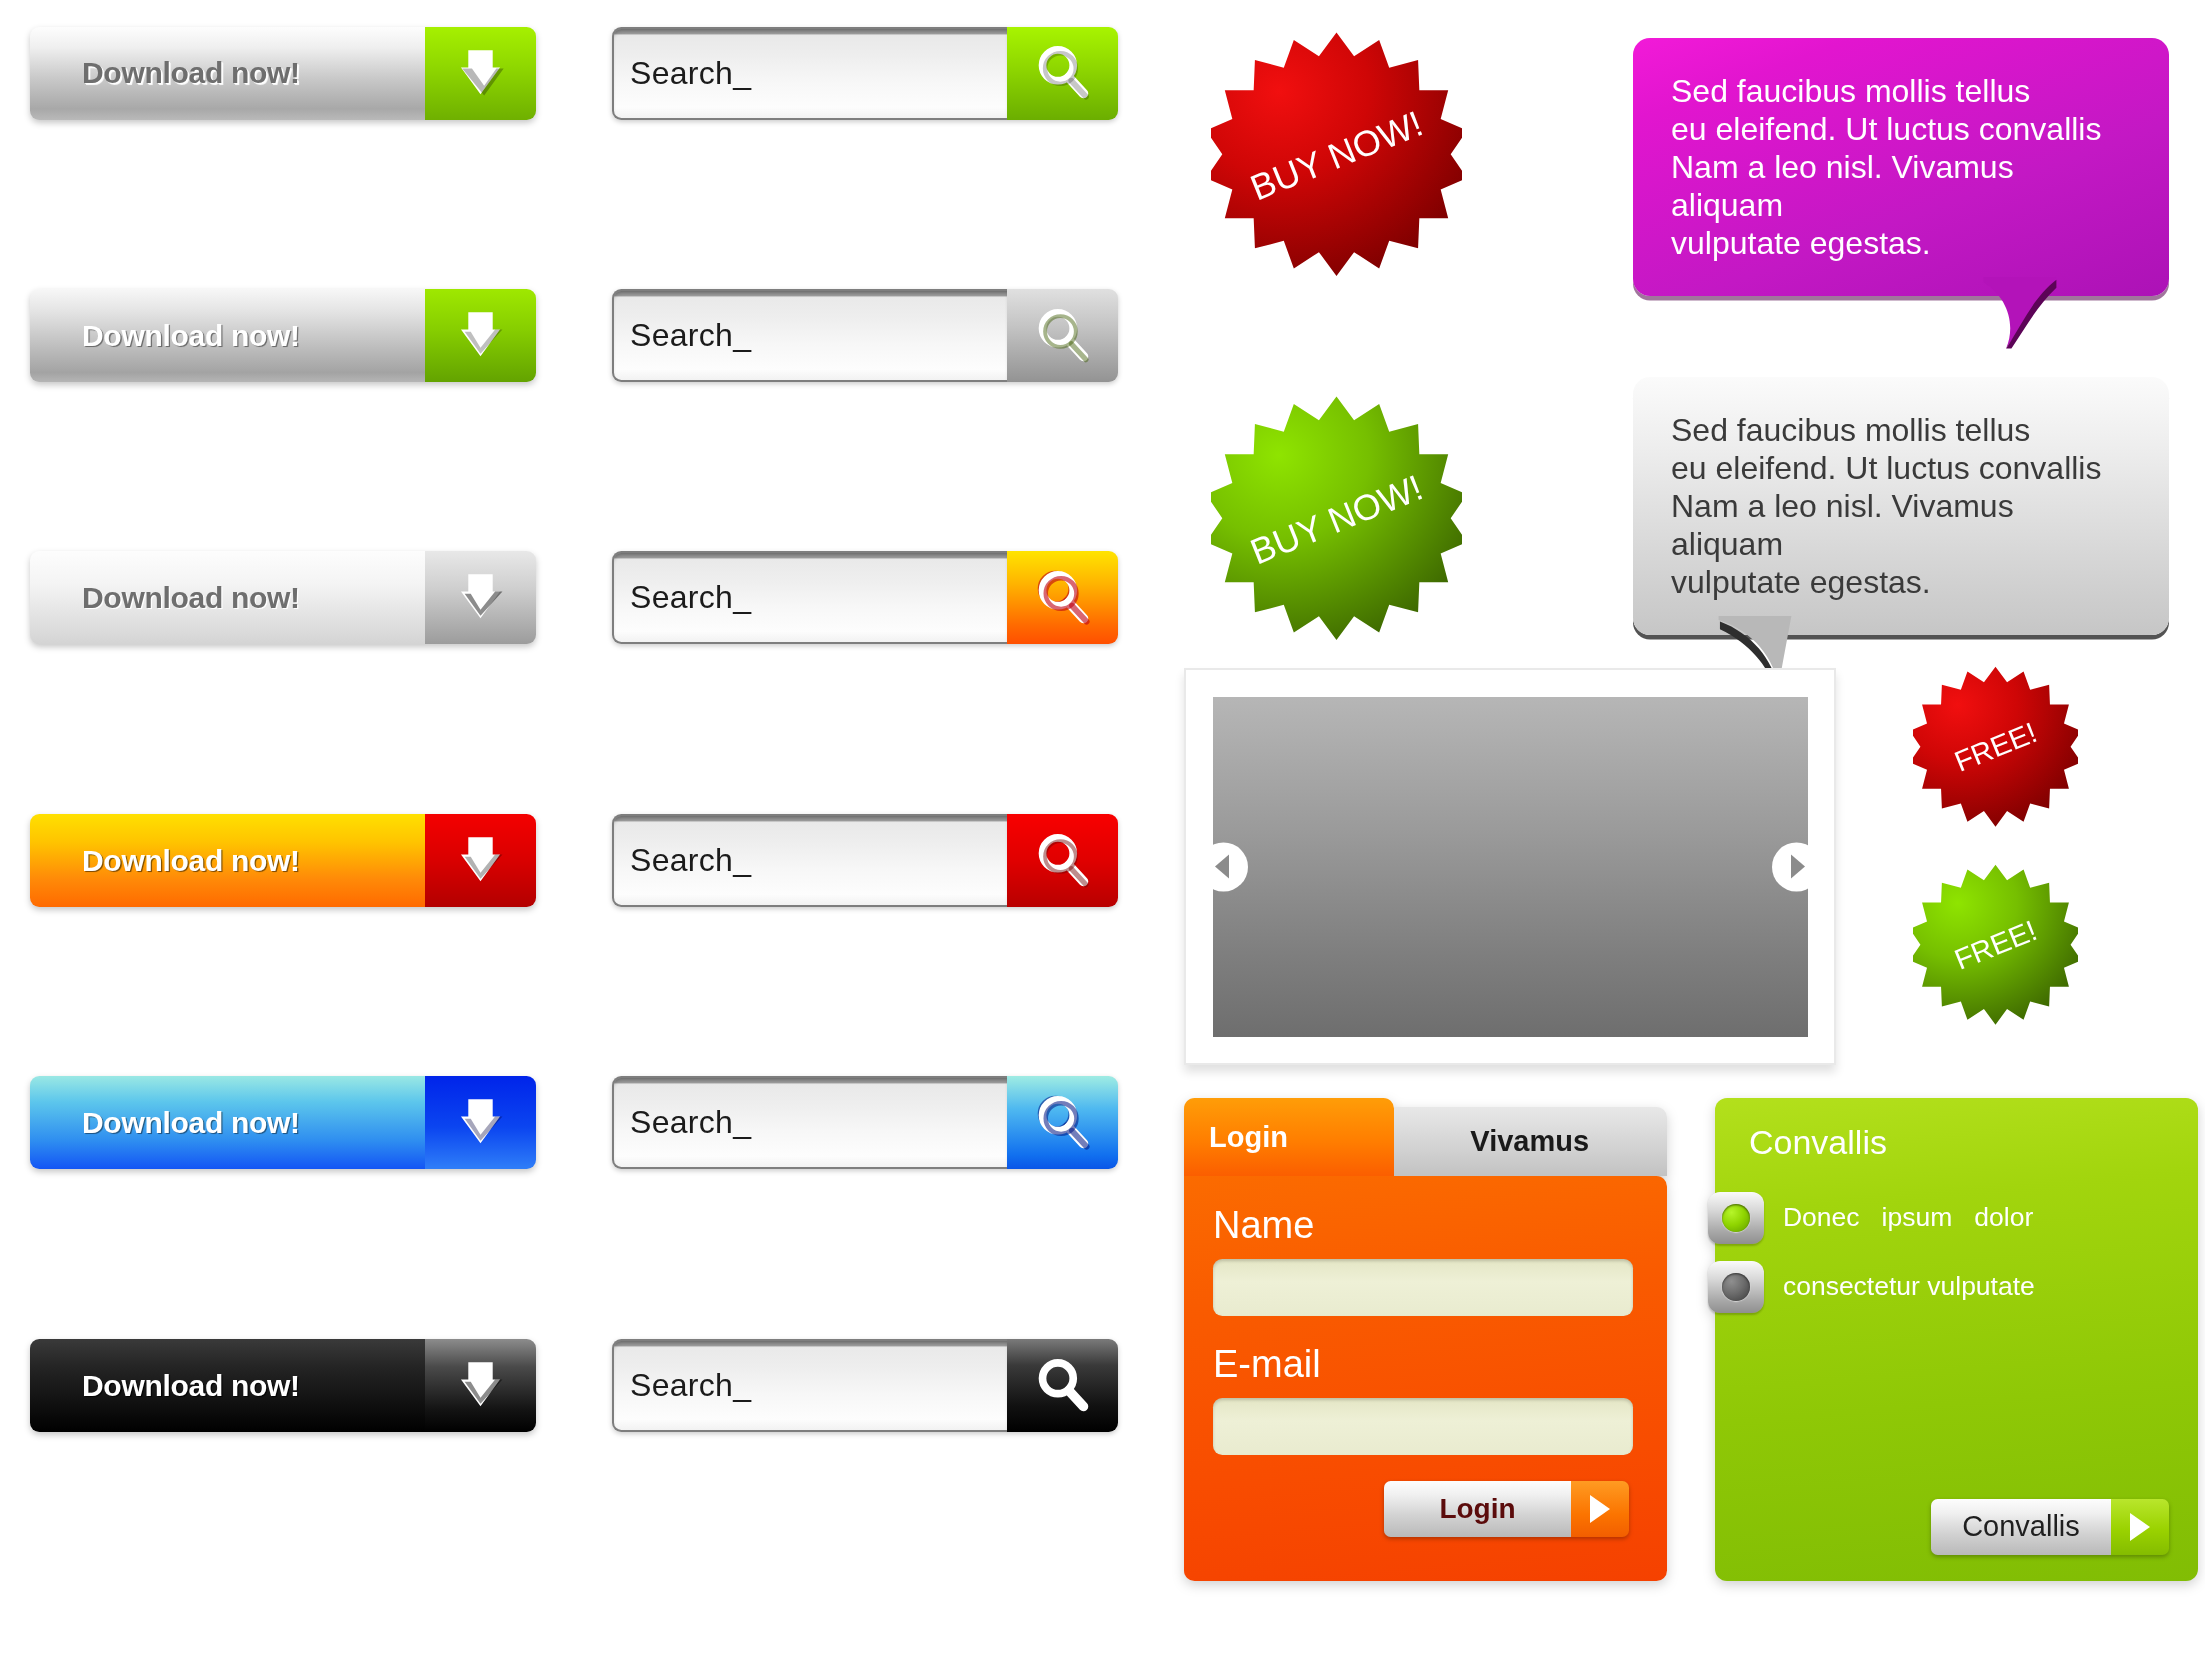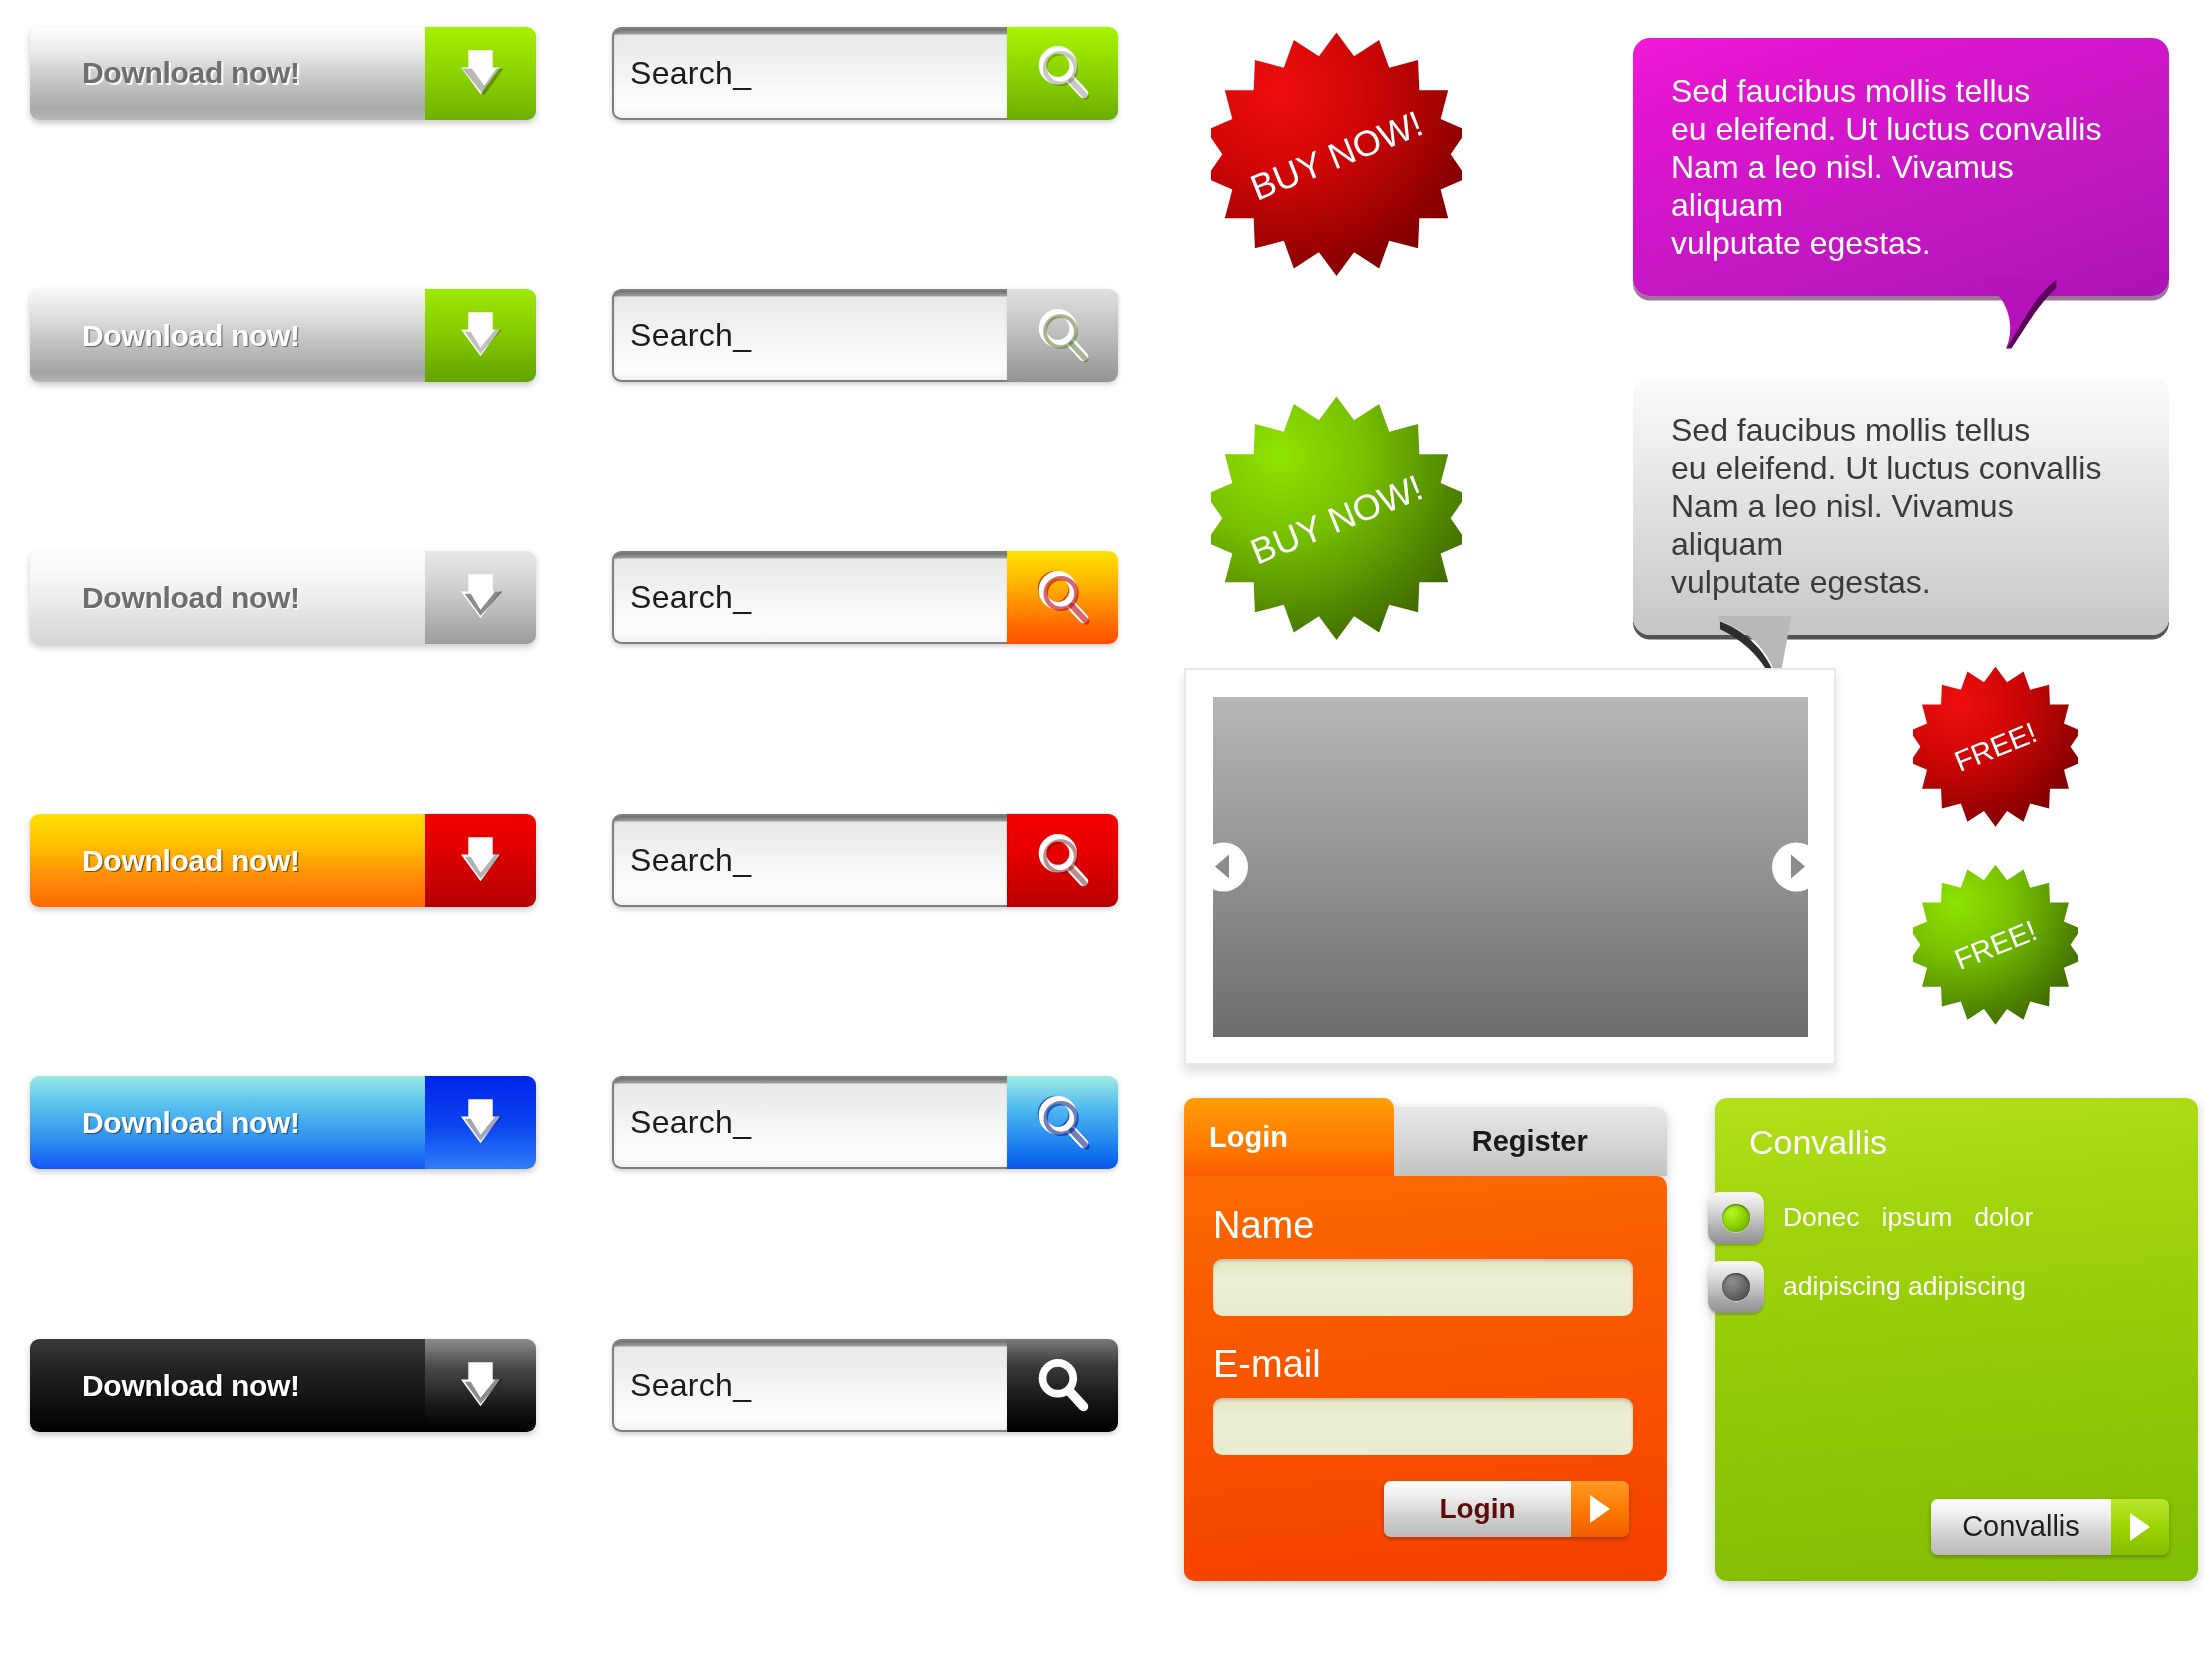--- a/index.html
+++ b/index.html
@@ -571,21 +571,21 @@
       </div>
     </div>
   </div>
 
   <div class="loginpanel" style="left:1184px; top:1098px;">
     <div class="tabs">
       <div class="tab active">
         <span>Login</span>
       </div>
       <div class="tab inactive">
-        <span>Register</span>
+        <span>Vivamus</span>
       </div>
     </div>
     <div class="lbody">
       <div class="flabel">Name</div>
       <div class="finput"></div>
       <div class="flabel">E-mail</div>
       <div class="finput"></div>
       <div style="display:flex; justify-content:flex-end; padding-right:4px;">
         <div class="gbtn login-btn">
           <div class="gb-label">Login</div>
@@ -603,21 +603,21 @@
     <div class="crow">
       <div class="radio on">
           <i></i>
         </div>
       <div class="clabel">Donec   ipsum   dolor</div>
     </div>
     <div class="crow">
       <div class="radio">
           <i></i>
         </div>
-      <div class="clabel">adipiscing adipiscing</div>
+      <div class="clabel">consectetur vulputate</div>
     </div>
 
     <div class="gbtn conv-btn">
       <div class="gb-label">Convallis</div>
       <div class="gb-arrow">
         <span class="arrow-right"></span>
       </div>
     </div>
   </div>
 

